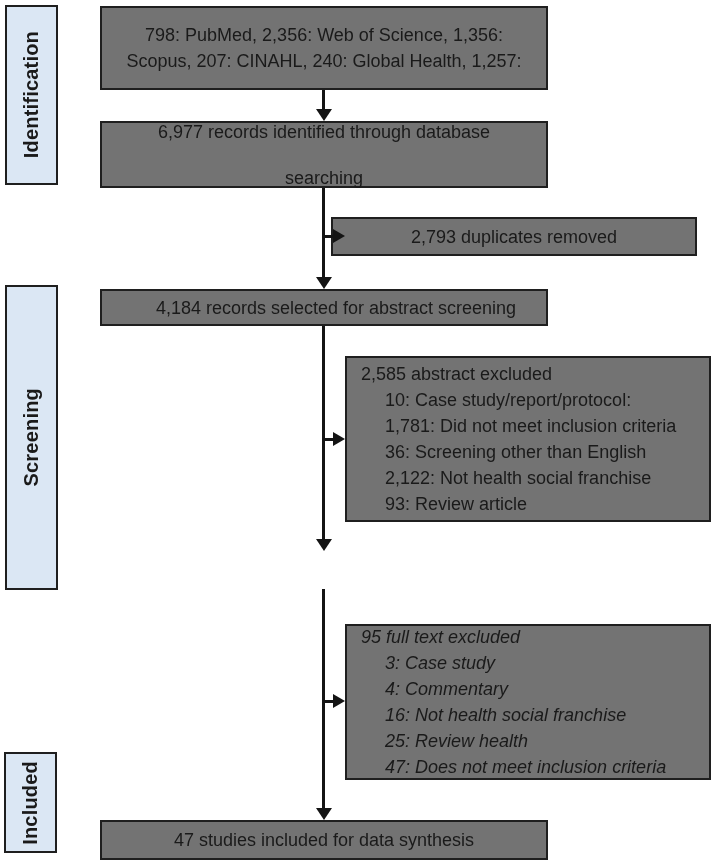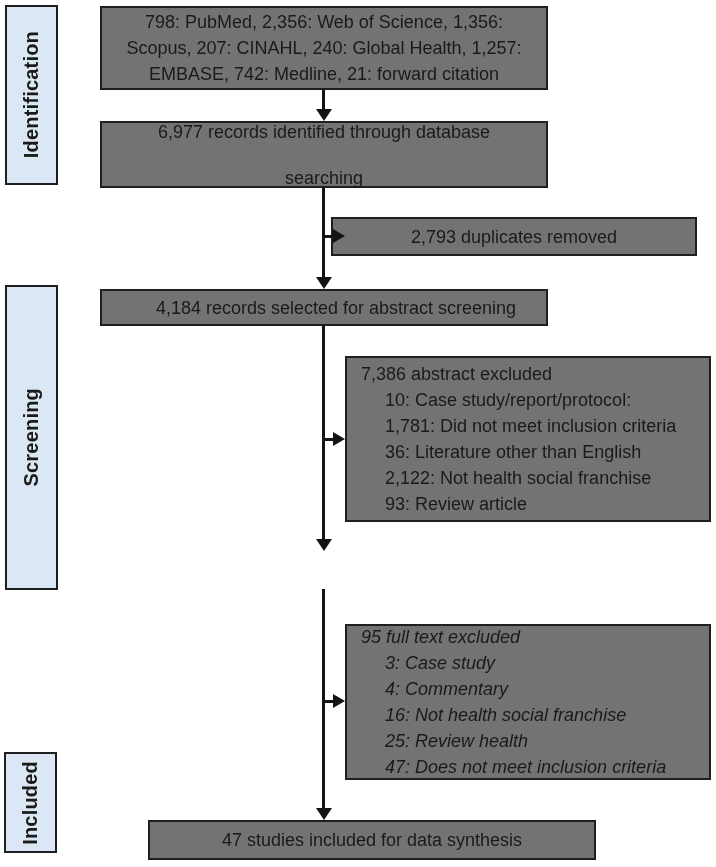--- a/index.html
+++ b/index.html
@@ -76,56 +76,55 @@
   <div class="stagebox" style="left:5px; top:285px; width:53px; height:305px;">
     <span>Screening</span>
   </div>
   <div class="stagebox" style="left:4px; top:752px; width:53px; height:101px;">
     <span>Included</span>
   </div>
 
   <div class="flowbox" style="left:100px; top:6px; width:448px; height:84px;">
     <div>798: PubMed, 2,356: Web of Science, 1,356:</div>
     <div>Scopus, 207: CINAHL, 240: Global Health, 1,257:</div>
-    <div>EMBASE, 742: Medline, 21: forward citation</div>
   </div>
 
   <div class="flowbox" style="left:100px; top:121px; width:448px; height:67px;gap:20px;">
     <div>6,977 records identified through database</div>
     <div>searching</div>
   </div>
 
   <div class="flowbox" style="left:331px; top:217px; width:366px; height:39px;">
     <div>2,793 duplicates removed</div>
   </div>
 
   <div class="flowbox" style="left:100px; top:289px; width:448px; height:37px;padding-left:24px;">
     <div>4,184 records selected for abstract screening</div>
   </div>
 
   <div class="flowbox list" style="left:345px; top:356px; width:366px; height:166px;">
-    <div class="title">7,386 abstract excluded</div>
+    <div class="title">2,585 abstract excluded</div>
     <div class="item">10: Case study/report/protocol:</div>
     <div class="item">1,781: Did not meet inclusion criteria</div>
-    <div class="item">36: Literature other than English</div>
+    <div class="item">36: Screening other than English</div>
     <div class="item">2,122: Not health social franchise</div>
     <div class="item">93: Review article</div>
   </div>
 
 
   <div class="flowbox list" style="left:345px; top:624px; width:366px; height:156px;font-style:italic;">
     <div class="title">95 full text excluded</div>
     <div class="item">3: Case study</div>
     <div class="item">4: Commentary</div>
     <div class="item">16: Not health social franchise</div>
     <div class="item">25: Review health</div>
     <div class="item">47: Does not meet inclusion criteria</div>
   </div>
 
-  <div class="flowbox" style="left:100px; top:820px; width:448px; height:40px;margin-left:48px;">
+  <div class="flowbox" style="left:100px; top:820px; width:448px; height:40px;">
     <div>47 studies included for data synthesis</div>
   </div>
 
   <div class="vline" style="left:322px; top:90px; height:20px;"></div>
   <div class="arrow-down" style="left:316px; top:109px;"></div>
 
   <div class="vline" style="left:322px; top:188px; height:90px;"></div>
   <div class="arrow-down" style="left:316px; top:277px;"></div>
 
   <div class="hline" style="left:322px; top:235px; width:12px;"></div>

